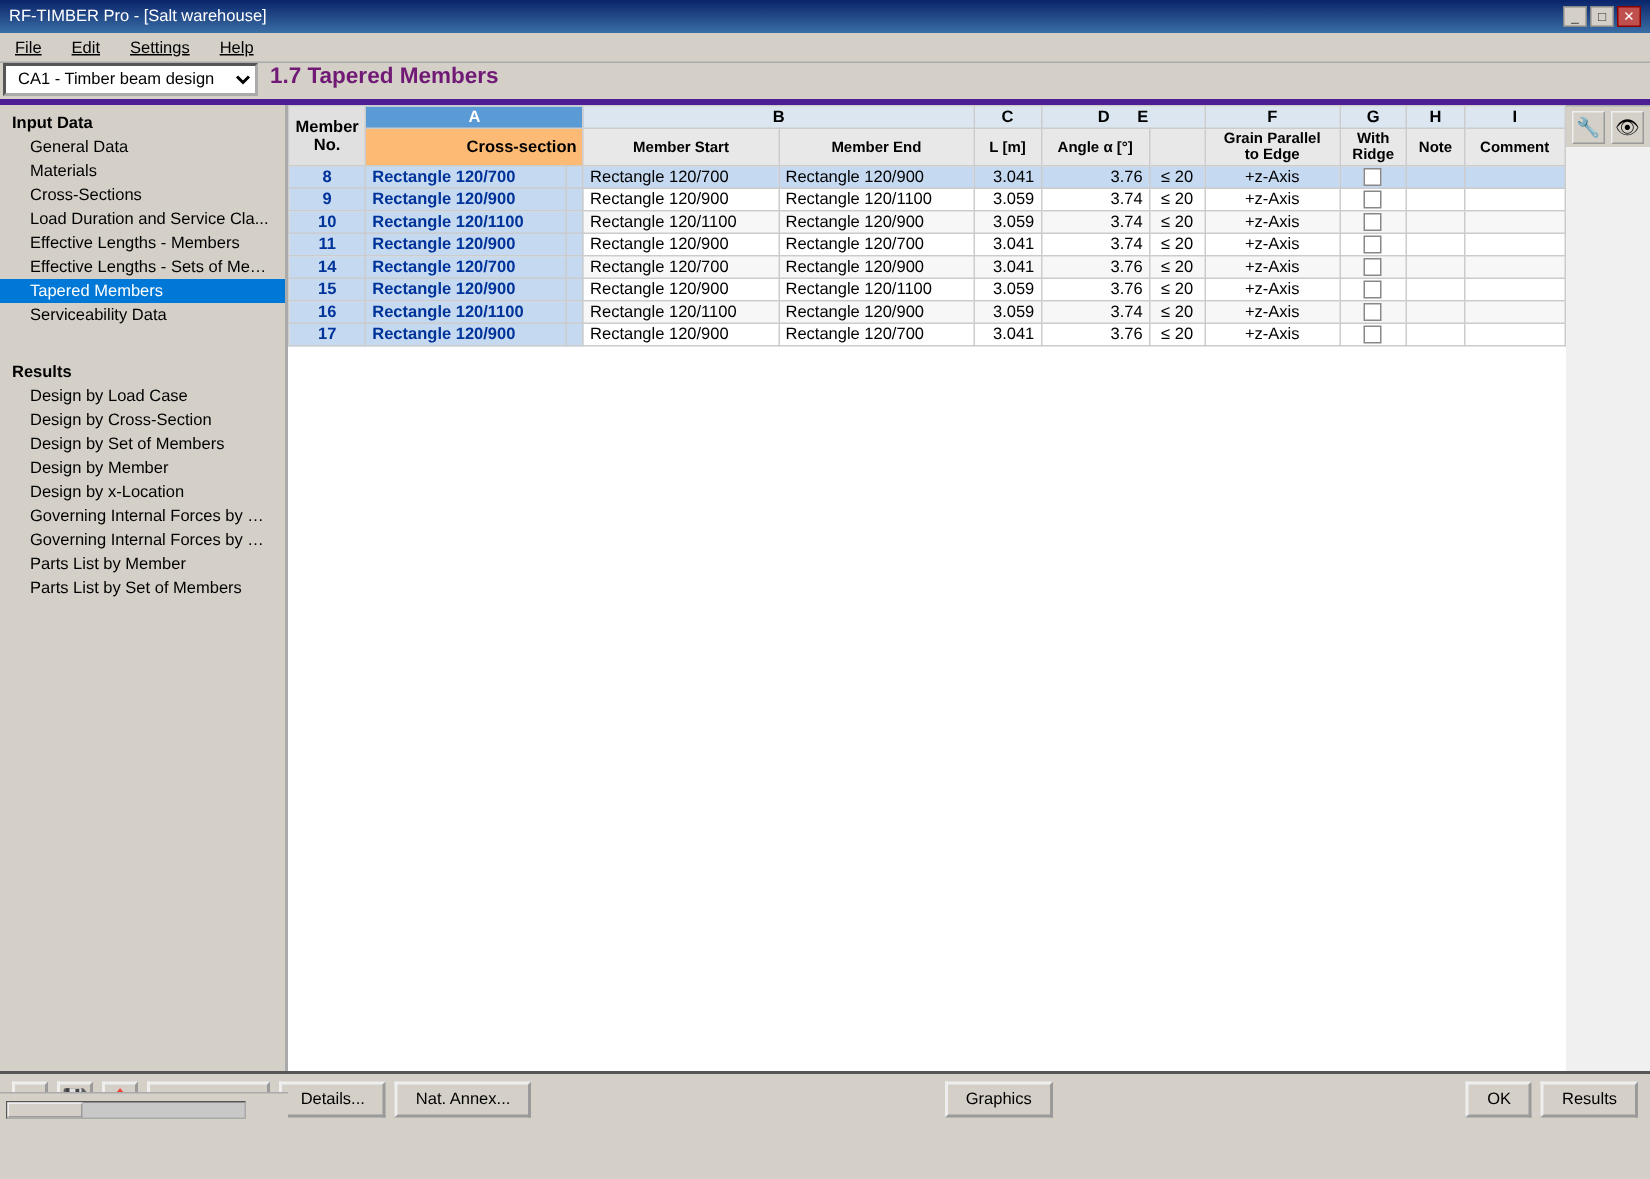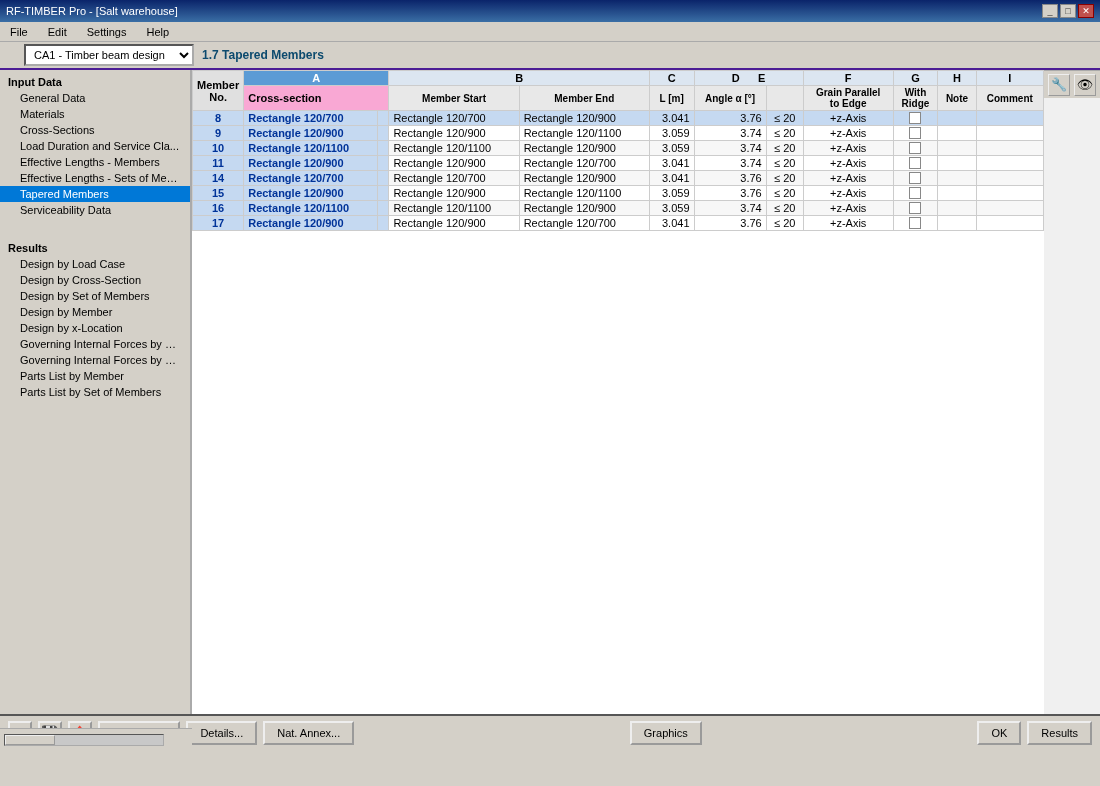--- a/index.html
+++ b/index.html
@@ -37,44 +37,44 @@
       height: 20px;
       display: flex;
       align-items: center;
       padding: 0 4px;
       gap: 8px;
     }
     .menu-item {
       padding: 2px 6px;
       font-size: 11px;
       cursor: pointer;
+      text-decoration: underline;
     }
 
     
     .dropdown-bar {
       background: #d4d0c8;
       height: 28px;
       display: flex;
-      align-items: center;
-      padding: 0 24px;
+      padding: 0 2px;
       gap: 8px;
-      border-bottom: 2px solid #4c1d95;
+      border-bottom: 4px solid #4c1d95;
     }
     .dropdown-select {
       height: 22px;
       font-size: 11px;
       border: 2px inset #aaa;
       background: white;
       width: 170px;
       padding: 0 4px;
     }
     .section-title {
-      font-size: 12px;
+      font-size: 15px;
       font-weight: bold;
-      color: #0c4a6e;
+      color: #701a75;
     }
 
     
     .main-layout {
       display: flex;
       height: calc(786px - 22px - 20px - 28px - 36px - 36px);
       background: #d4d0c8;
     }
 
     
@@ -276,21 +276,21 @@
             <th class="col-a-header" colspan="2">A</th>
             <th colspan="2" style="background:#dce6f1;text-align:center;">B</th>
             <th style="background:#dce6f1;text-align:center;">C</th>
             <th colspan="2" style="background:#dce6f1;text-align:center;">D &nbsp;&nbsp;&nbsp;&nbsp; E</th>
             <th colspan="1" style="background:#dce6f1;text-align:center;">F</th>
             <th style="background:#dce6f1;text-align:center;">G</th>
             <th style="background:#dce6f1;text-align:center;">H</th>
             <th style="background:#dce6f1;text-align:center;">I</th>
           </tr>
           <tr>
-            <th colspan="2" style="background:#f9a8d4;text-align:left;">Cross-section</th>
+            <th colspan="2" style="background:#fdba74;text-align:right;">Cross-section</th>
             <th style="background:#e8e8e8;text-align:center;font-size:10px;">Member Start</th>
             <th style="background:#e8e8e8;text-align:center;font-size:10px;">Member End</th>
             <th style="background:#e8e8e8;text-align:center;font-size:10px;">L [m]</th>
             <th style="background:#e8e8e8;text-align:center;font-size:10px;">Angle α [°]</th>
             <th style="background:#e8e8e8;text-align:center;font-size:10px;"></th>
             <th style="background:#e8e8e8;text-align:center;font-size:10px;">Grain Parallel<br>to Edge</th>
             <th style="background:#e8e8e8;text-align:center;font-size:10px;">With<br>Ridge</th>
             <th style="background:#e8e8e8;text-align:center;font-size:10px;">Note</th>
             <th style="background:#e8e8e8;text-align:center;font-size:10px;">Comment</th>
           </tr>

